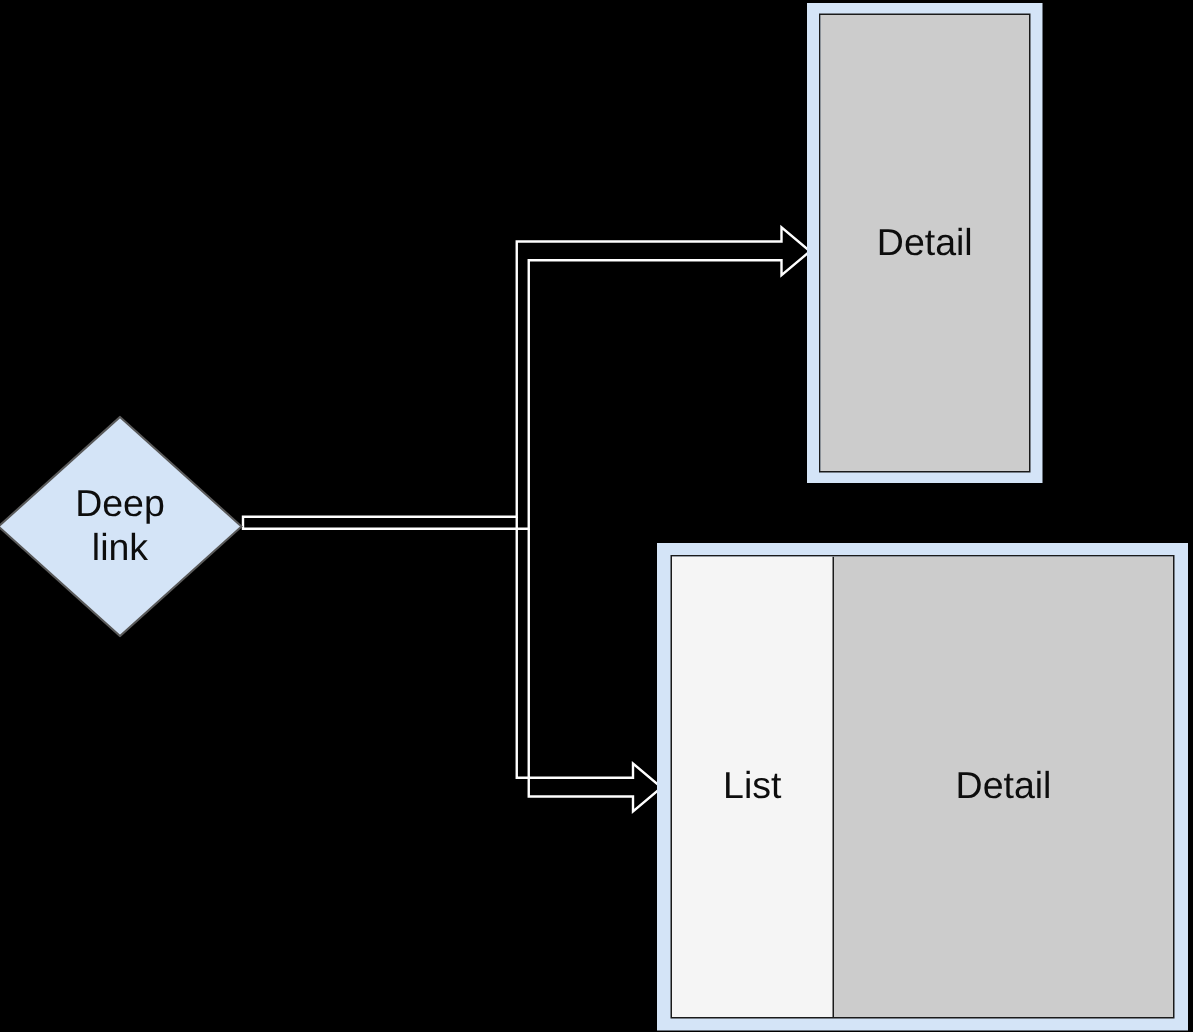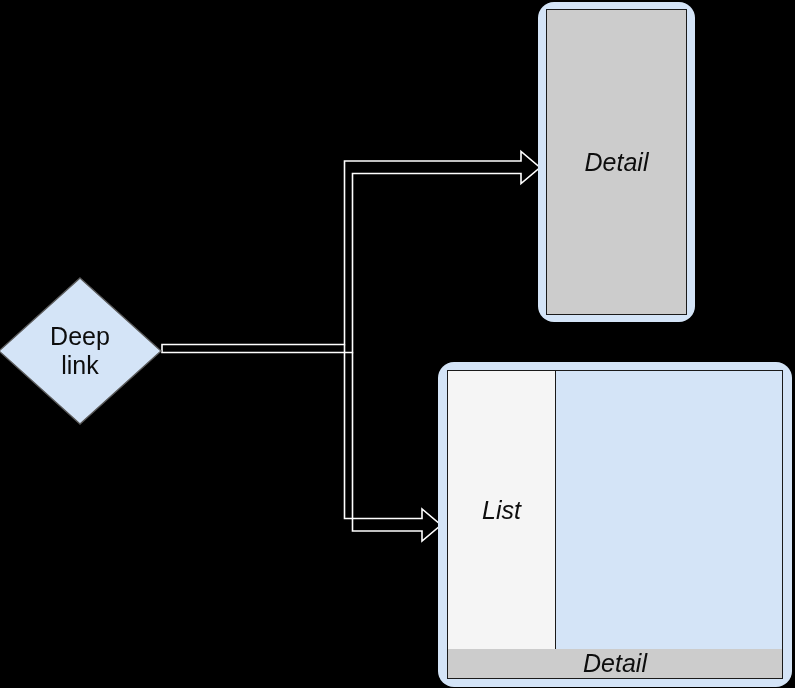--- a/index.html
+++ b/index.html
@@ -39,23 +39,22 @@
     line-height: 29px;
     font-family: "Liberation Sans", sans-serif;
     user-select: none;
   }
   #diamond-node .diamond-label span { display: block; }
 
   
   .frame {
     position: absolute;
     background: #d4e4f7;
-    border-radius: 16px;
+    border-radius: 0;
     box-sizing: border-box;
-    font-style: italic;
   }
   .frame-inner {
     position: absolute;
     box-sizing: border-box;
     border: 1.5px solid #1a1a1a;
     display: flex;
     overflow: hidden;
   }
   .pane {
     position: relative;
@@ -96,21 +95,20 @@
     left: 438px;
     top: 362px;
     width: 354px;
     height: 325px;
   }
   #split-frame-bottom .frame-inner {
     left: 9px;
     top: 8px;
     right: 9px;
     bottom: 8px;
-    flex-direction: column;
   }
   #split-frame-bottom .pane-list   { width: 108px; }
   #split-frame-bottom .pane-detail { flex: 1; }
 
   
   #connectors {
     position: absolute;
     left: 0;
     top: 0;
     width: 795px;

